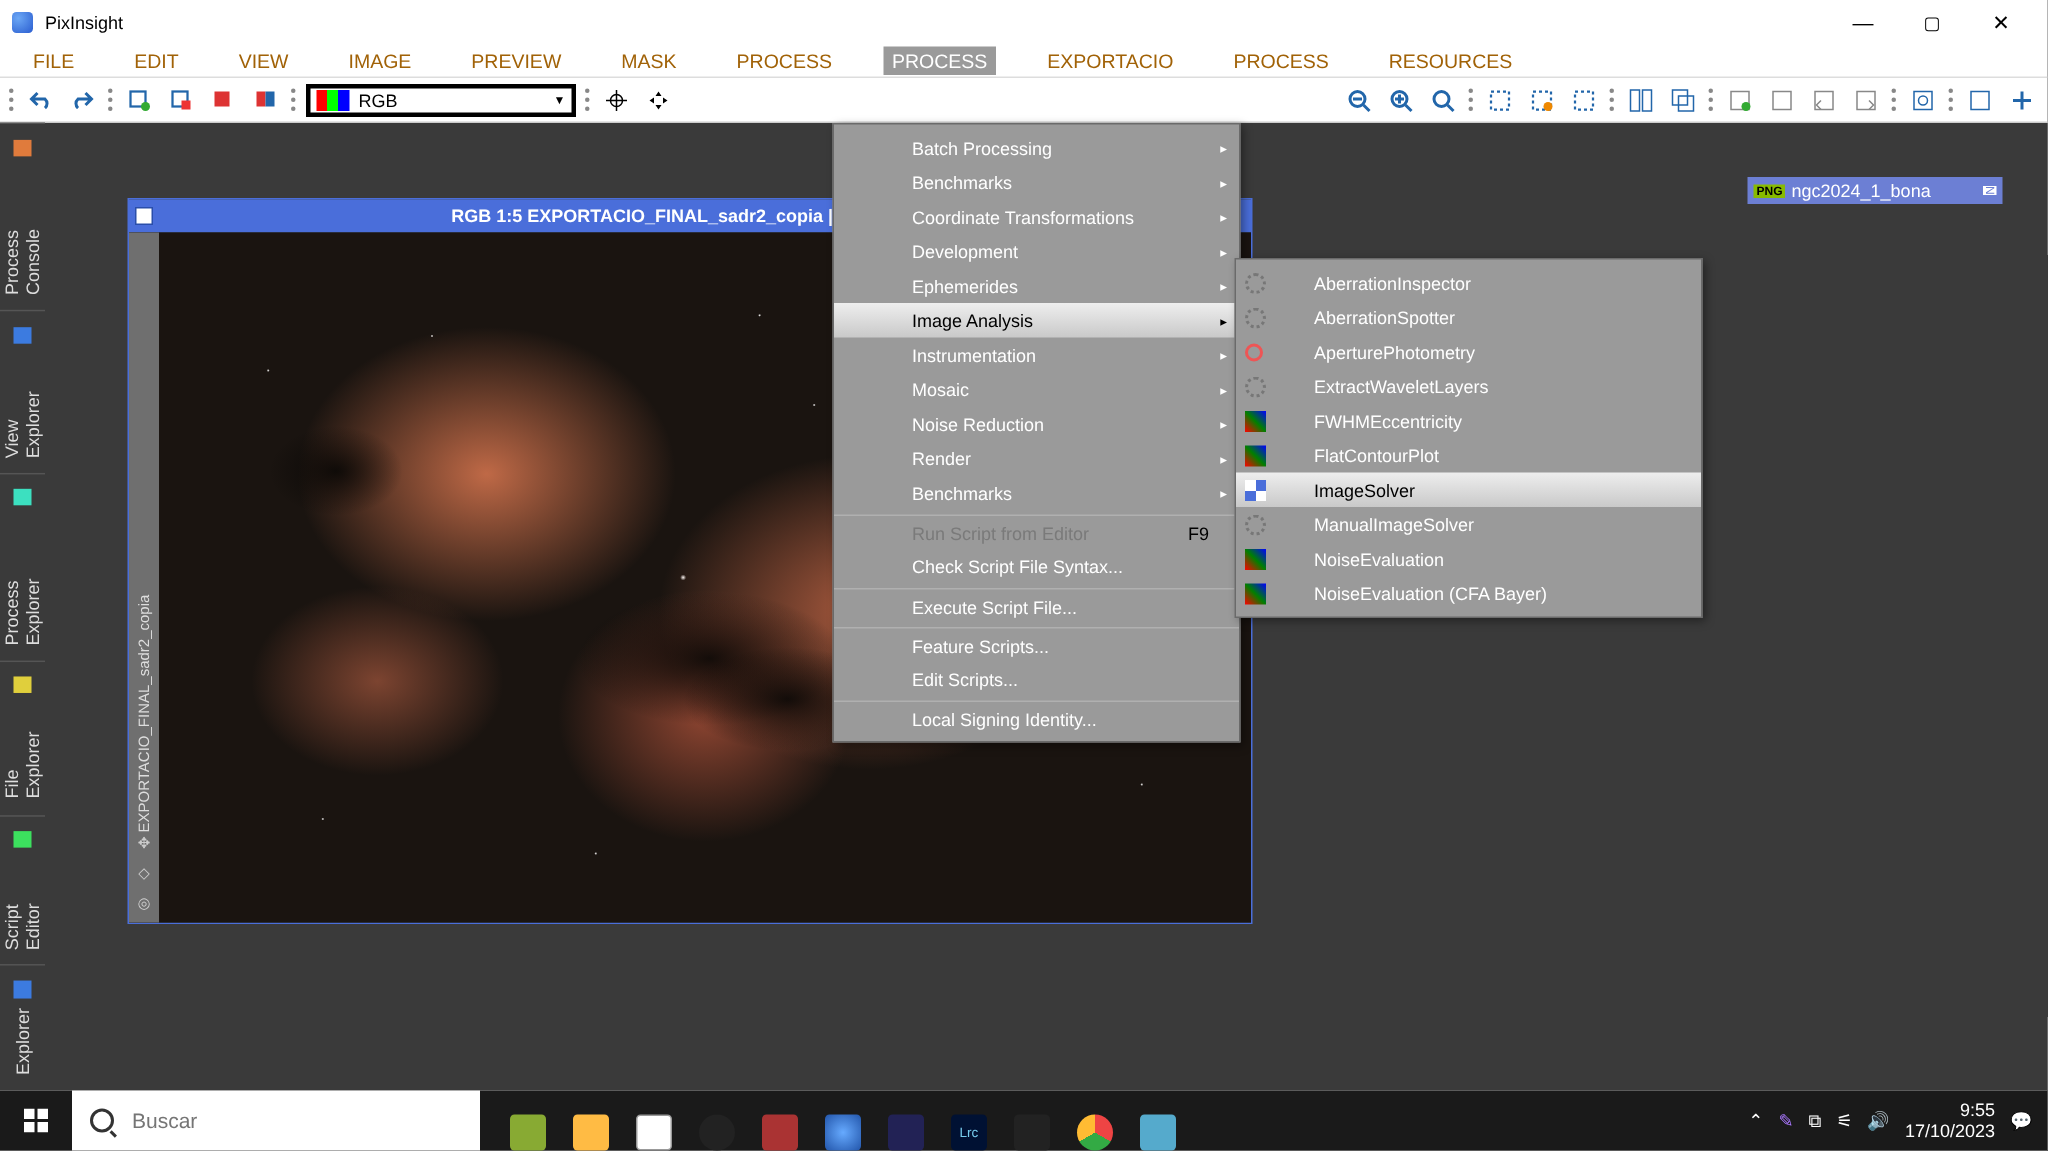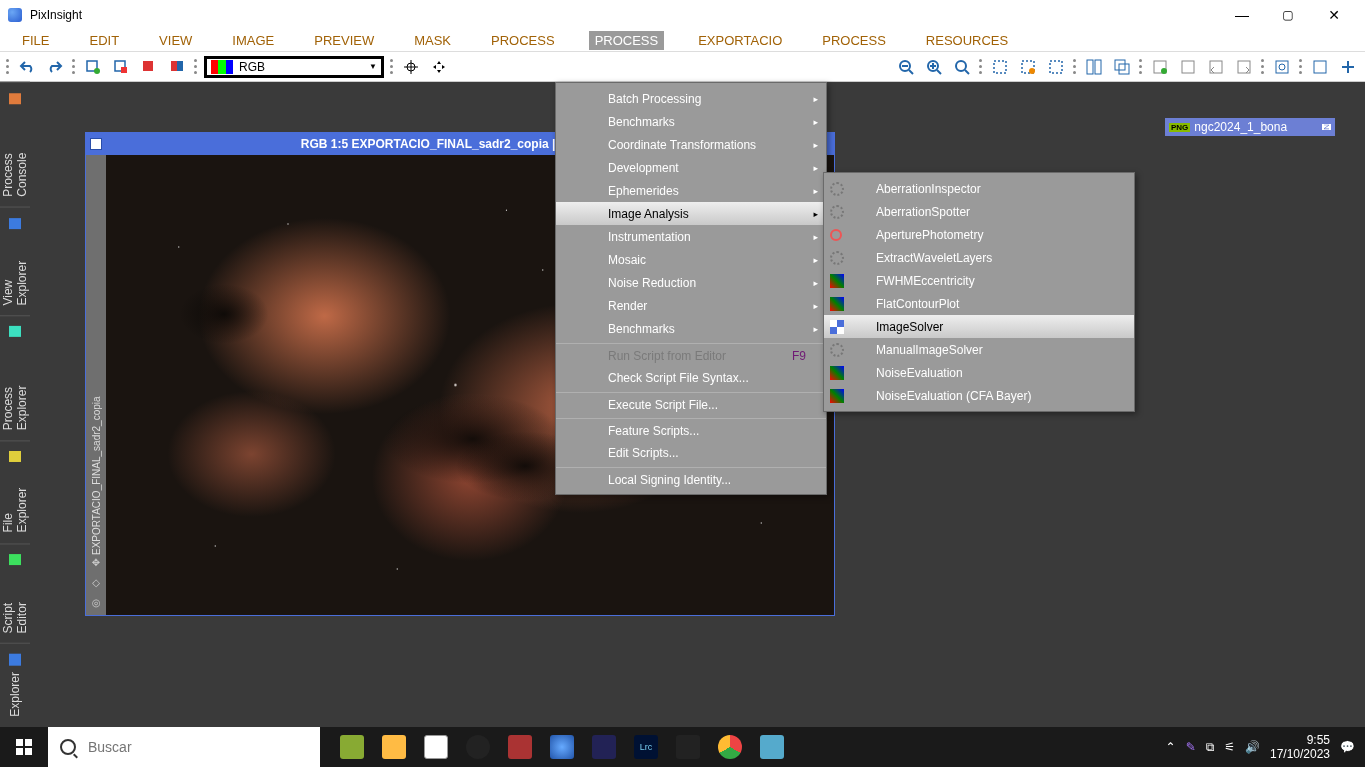--- a/index.html
+++ b/index.html
@@ -74,21 +74,21 @@
 }
 .dark-cloud { position:absolute; background: radial-gradient(ellipse, rgba(10,8,6,0.9), transparent 70%);}
 
 
 .ctx-menu { position:absolute; background:#9a9a9a; border:1px solid #6a6a6a; box-shadow:2px 2px 6px rgba(0,0,0,0.4); padding:4px 0;}
 .ctx-item { height:23px; display:flex; align-items:center; padding:0 28px 0 52px; color:#fff; font-size:12px; white-space:nowrap; position:relative;}
 .ctx-item.has-sub::after { content:"▸"; position:absolute; right:8px; font-size:9px;}
 .ctx-item.sep-above { border-top:1px solid #b0b0b0; margin-top:3px; padding-top:2px;}
 .ctx-item.disabled { color:#7a7a7a;}
 .ctx-item.highlighted { background: linear-gradient(to bottom,#eee,#c9c9c9); color:#000;}
-.ctx-item .shortcut{ position:absolute; right:20px; color:#701a75;}
+.ctx-item .shortcut{ position:absolute; right:20px; color:#000000;}
 .ctx-icon { position:absolute; left:6px; width:18px; height:18px; display:flex; align-items:center; justify-content:center;}
 .ctx-icon.gear { border-radius:50%; border:2px dotted #777; width:14px; height:14px;}
 .ctx-icon.col { background:linear-gradient(45deg,red,green,blue); width:14px;height:14px;}
 .ctx-icon.tgt { border:2px solid #e55; width:12px;height:12px; border-radius:50%;}
 .ctx-icon.grid { background:conic-gradient(#4a6eda 25%, #fff 25% 50%, #4a6eda 50% 75%, #fff 75%); width:14px; height:14px;}
 
 .script-menu { left:525px; top:0; width:272px;}
 .sub-menu { left:793px; top:90px; width:312px;}
 
 
@@ -98,21 +98,21 @@
 
 
 .taskbar { position:absolute; bottom:0; left:0; right:0; height:40px; background:#1a1a1a; display:flex; align-items:center;}
 .start { width:48px; height:40px; display:flex; align-items:center; justify-content:center; color:#fff;}
 .start svg { width:16px; height:16px; fill:#fff;}
 .search { width:272px; height:40px; background:#fff; display:flex; align-items:center; padding:0 12px; gap:12px;}
 .search .sicon { width:16px; height:16px; border:2px solid #333; border-radius:50%; position:relative;}
 .search .sicon::after { content:""; position:absolute; bottom:-4px; right:-4px; width:5px; height:2px; background:#333; transform:rotate(45deg);}
 .search input { border:0; outline:0; font-size:14px; color:#666; flex:1; background:transparent;}
 .task-icons { display:flex; align-items:center; height:40px; gap:2px; margin-left:12px;}
-.task-icon { width:40px; height:40px; display:flex; align-items:center; justify-content:center;}
+.task-icon { width:40px; height:40px; display:flex; align-items:flex-end; justify-content:center;}
 .task-icon div{ width:24px; height:24px; border-radius:3px;}
 .tray { margin-left:auto; display:flex; align-items:center; color:#fff; gap:10px; padding:0 10px; font-size:10px;}
 .tray .clock { text-align:right; line-height:1.2;}
 </style>
 </head>
 <body>
 
 <div class="titlebar">
   <div class="logo"></div>
   <div class="title">PixInsight</div>

